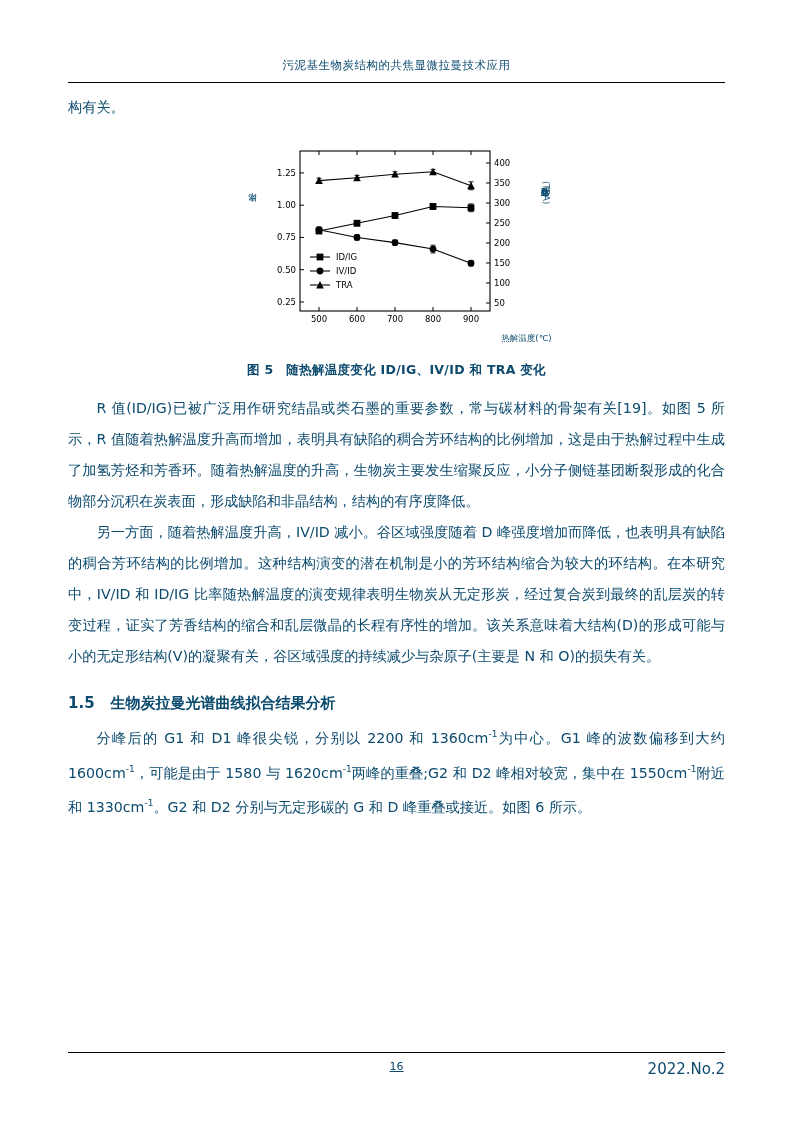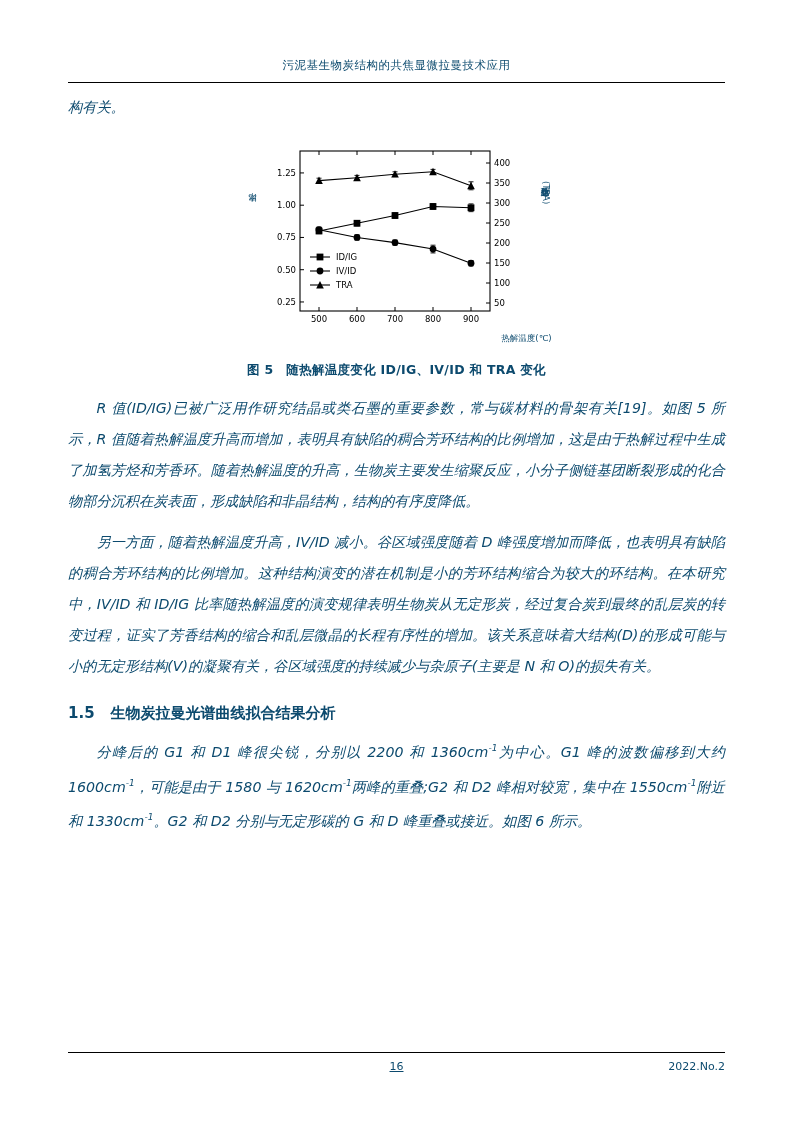--- a/index.html
+++ b/index.html
@@ -40,23 +40,22 @@
     left: 68px;
     top: 92px;
     width: 657px;
   }
   p.para {
     margin: 0 0 0 0;
     font-size: 14.2px;
     line-height: 31px;
     text-align: justify;
     text-justify: inter-ideograph;
-    font-style: italic;
-  }
-  p.indent { text-indent: 2em; margin-top: 10px; }
+  }
+  p.indent { text-indent: 2em; }
   sup { font-size: 9px; vertical-align: super; }
 
   
   .figure-wrap {
     margin: 16px 0 0 0;
     display: flex;
     justify-content: center;
   }
   .chart-box {
     position: relative;
@@ -91,21 +90,21 @@
     left: 0;
     width: 793px;
     text-align: center;
     font-size: 11px;
     text-decoration: underline;
   }
   .foot-right {
     position: absolute;
     top: 1060px;
     right: 68px;
-    font-size: 11px;
+    font-size: 15px;
   }
   .axis-label-y-left {
     position: absolute;
     writing-mode: vertical-rl;
     transform: rotate(180deg);
     font-size: 8.5px;
   }
   .axis-label-y-right {
     position: absolute;
     writing-mode: vertical-rl;

